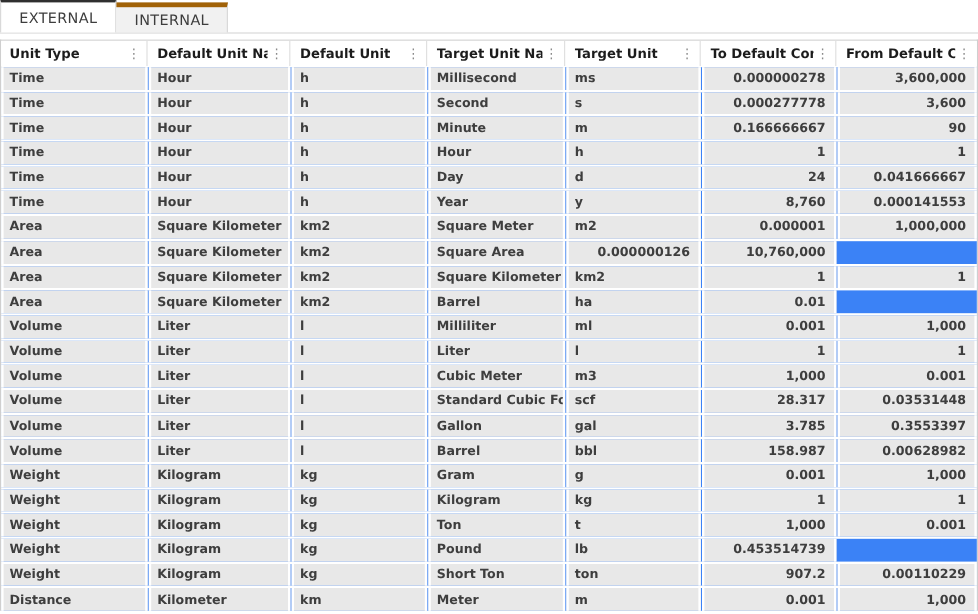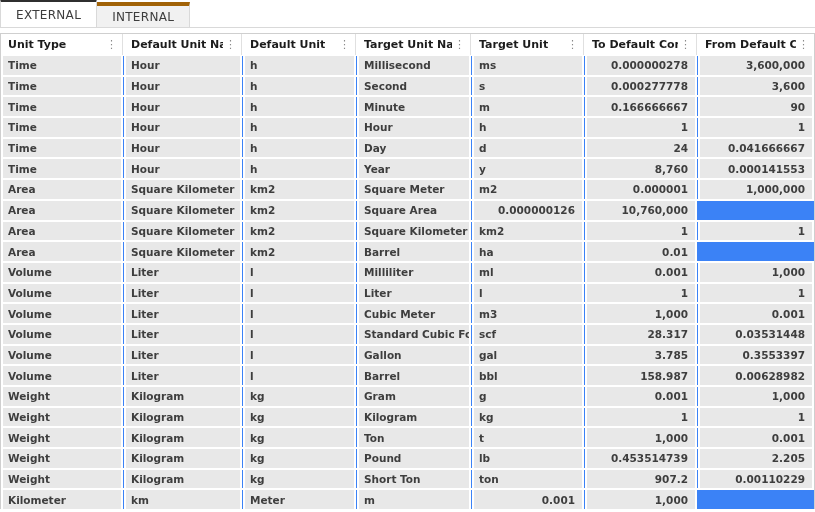--- a/index.html
+++ b/index.html
@@ -318,32 +318,32 @@
           <div class="cell num">1,000</div>
           <div class="cell num">0.001</div>
         </div>
         <div class="grid-row">
           <div class="cell txt">Weight</div>
           <div class="cell txt">Kilogram</div>
           <div class="cell txt">kg</div>
           <div class="cell txt">Pound</div>
           <div class="cell txt">lb</div>
           <div class="cell num">0.453514739</div>
-          <div class="cell num">2.205</div>
         </div>
         <div class="grid-row">
           <div class="cell txt">Weight</div>
           <div class="cell txt">Kilogram</div>
           <div class="cell txt">kg</div>
           <div class="cell txt">Short Ton</div>
           <div class="cell txt">ton</div>
           <div class="cell num">907.2</div>
           <div class="cell num">0.00110229</div>
         </div>
         <div class="grid-row">
+          <div class="cell txt">Distance</div>
           <div class="cell txt">Kilometer</div>
           <div class="cell txt">km</div>
           <div class="cell txt">Meter</div>
           <div class="cell txt">m</div>
           <div class="cell num">0.001</div>
           <div class="cell num">1,000</div>
         </div>
       </div>
   </div>
 

